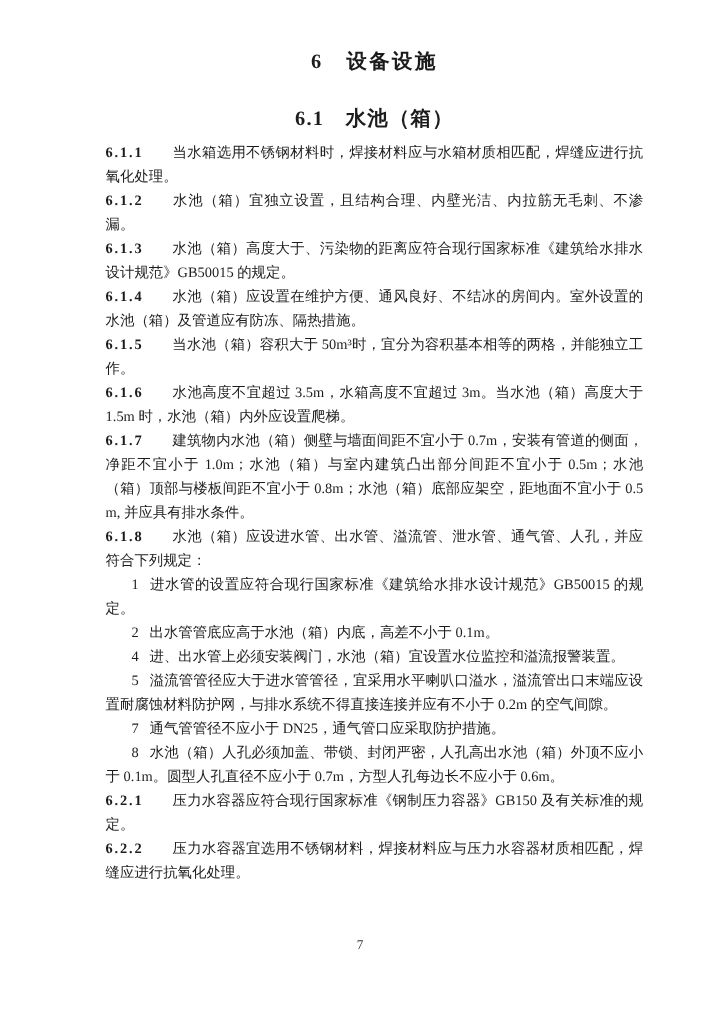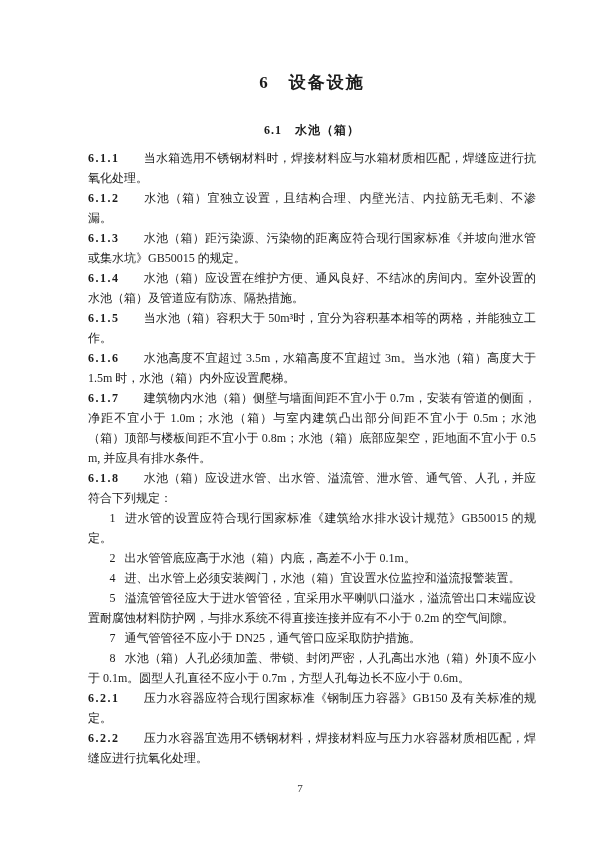--- a/index.html
+++ b/index.html
@@ -7,34 +7,34 @@
     width: 600px; height: 848px;
     background: #ffffff;
     color: #1c1c1c;
     font-family: "Liberation Serif", "DejaVu Serif", serif;
     overflow: hidden;
   }
   .page {
     position: relative;
     box-sizing: border-box;
     width: 600px; height: 600px;
-    padding: 71px 64px 0 88px;
+    padding: 40px 64px 0 88px;
     background: #ffffff;
   }
   h1.chapter {
     margin: 0 0 26px 0;
     font-size: 17px;
     line-height: 24px;
     font-weight: bold;
     text-align: center;
     letter-spacing: 2px;
   }
   h2.section {
     margin: 0 0 9px 0;
-    font-size: 12px;
+    font-size: 17px;
     line-height: 18px;
     font-weight: bold;
     text-align: center;
     letter-spacing: 1px;
   }
   h2.section.second {
     margin-top: 11px;
   }
   p.clause, p.sub {
     margin: 0;
@@ -69,21 +69,21 @@
 <body>
 
 <div class="page">
 
   <h1 class="chapter">6　设备设施</h1>
 
   <h2 class="section">6.1　水池（箱）</h2>
 
   <p class="clause"><span class="num">6.1.1</span><span>当水箱选用不锈钢材料时，焊接材料应与水箱材质相匹配，焊缝应进行抗氧化处理。</span></p>
   <p class="clause"><span class="num">6.1.2</span><span>水池（箱）宜独立设置，且结构合理、内壁光洁、内拉筋无毛刺、不渗漏。</span></p>
-  <p class="clause"><span class="num">6.1.3</span><span>水池（箱）距污染源、污染物的距离应符合现行国家标准《并坡向泄水管或集水坑》GB50015 的规定。</span></p>
+  <p class="clause"><span class="num">6.1.3</span><span>水池（箱）高度大于、污染物的距离应符合现行国家标准《建筑给水排水设计规范》GB50015 的规定。</span></p>
   <p class="clause"><span class="num">6.1.4</span><span>水池（箱）应设置在维护方便、通风良好、不结冰的房间内。室外设置的水池（箱）及管道应有防冻、隔热措施。</span></p>
   <p class="clause"><span class="num">6.1.5</span><span>当水池（箱）容积大于 50m³时，宜分为容积基本相等的两格，并能独立工作。</span></p>
   <p class="clause"><span class="num">6.1.6</span><span>水池高度不宜超过 3.5m，水箱高度不宜超过 3m。当水池（箱）高度大于 1.5m 时，水池（箱）内外应设置爬梯。</span></p>
   <p class="clause"><span class="num">6.1.7</span><span>建筑物内水池（箱）侧壁与墙面间距不宜小于 0.7m，安装有管道的侧面，净距不宜小于 1.0m；水池（箱）与室内建筑凸出部分间距不宜小于 0.5m；水池（箱）顶部与楼板间距不宜小于 0.8m；水池（箱）底部应架空，距地面不宜小于 0.5m, 并应具有排水条件。</span></p>
   <p class="clause"><span class="num">6.1.8</span><span>水池（箱）应设进水管、出水管、溢流管、泄水管、通气管、人孔，并应符合下列规定：</span></p>
 
   <p class="sub"><span class="subnum">1</span><span>进水管的设置应符合现行国家标准《建筑给水排水设计规范》GB50015 的规定。</span></p>
   <p class="sub"><span class="subnum">2</span><span>出水管管底应高于水池（箱）内底，高差不小于 0.1m。</span></p>
   <p class="sub"><span class="subnum">4</span><span>进、出水管上必须安装阀门，水池（箱）宜设置水位监控和溢流报警装置。</span></p>
   <p class="sub"><span class="subnum">5</span><span>溢流管管径应大于进水管管径，宜采用水平喇叭口溢水，溢流管出口末端应设置耐腐蚀材料防护网，与排水系统不得直接连接并应有不小于 0.2m 的空气间隙。</span></p>

